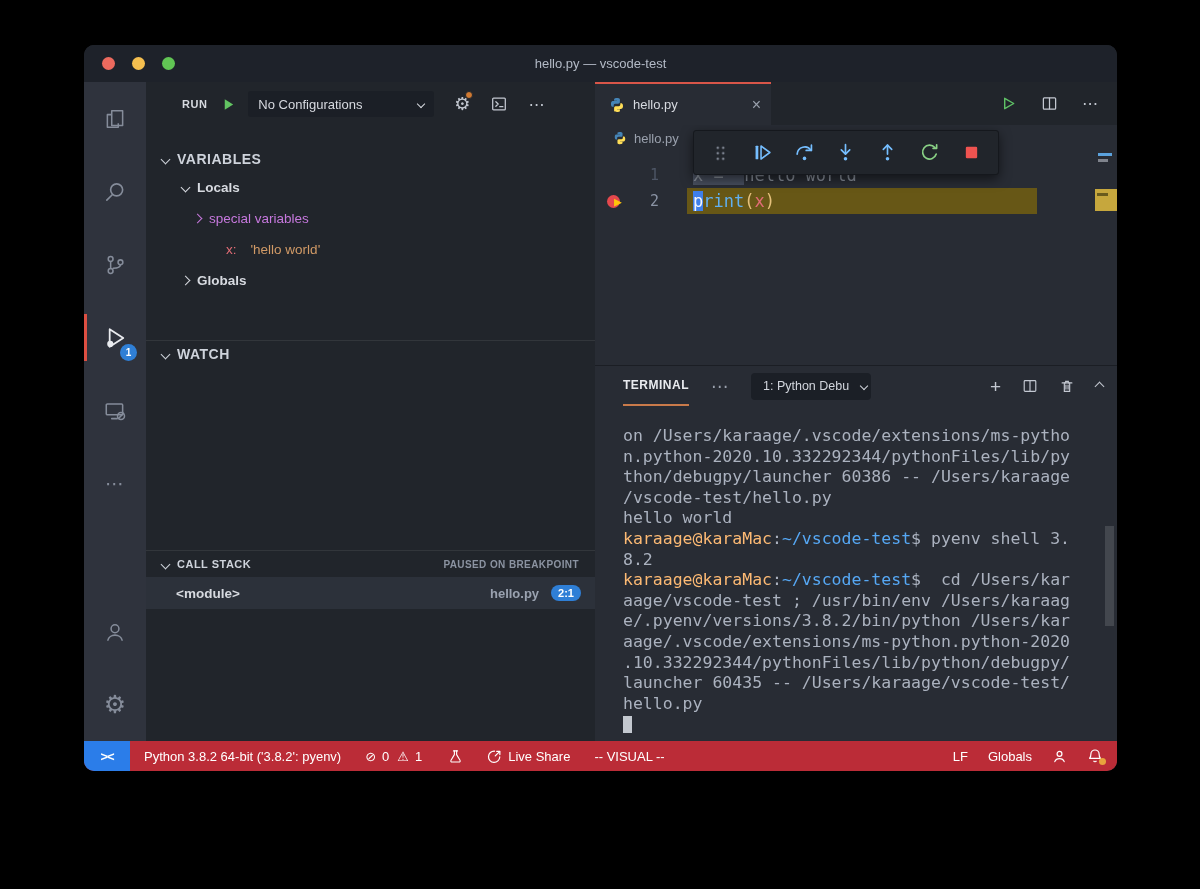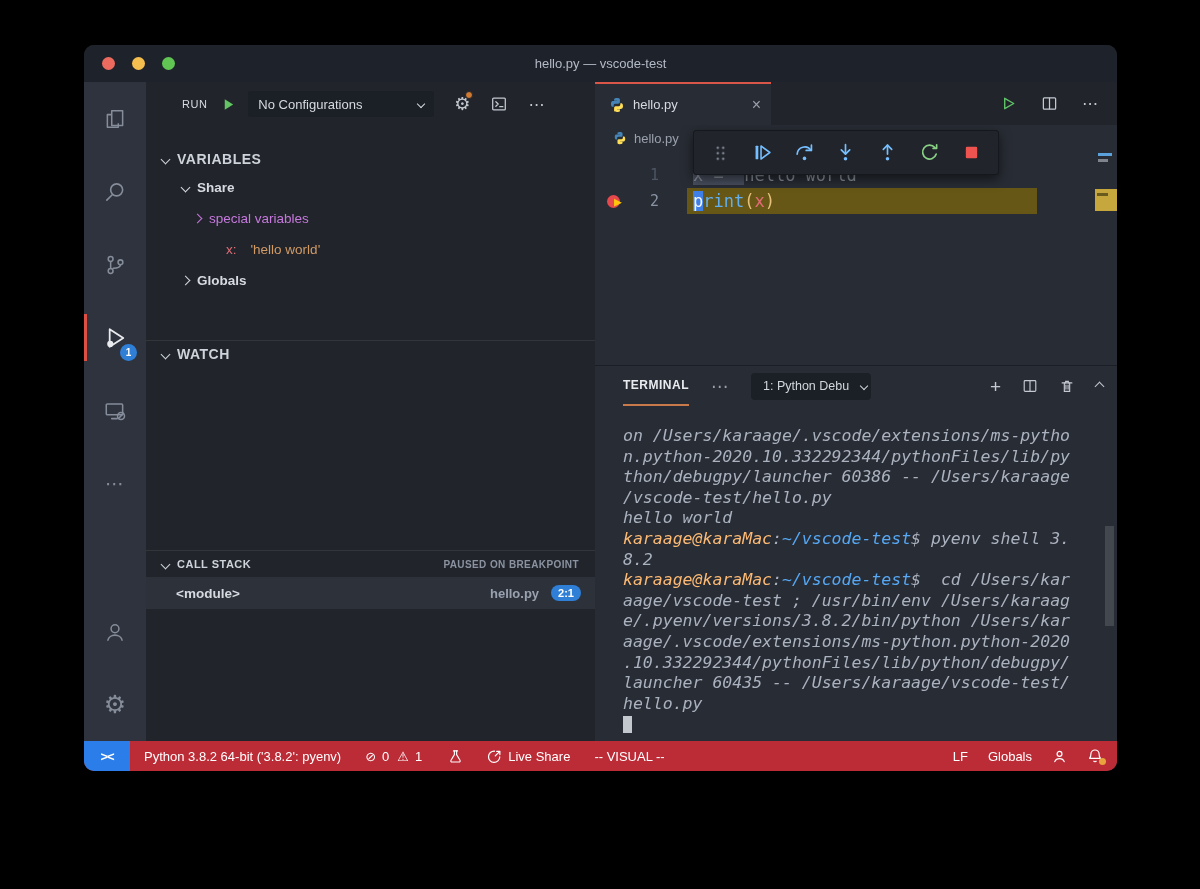--- a/index.html
+++ b/index.html
@@ -33,21 +33,21 @@
   .ab-spacer { flex:1; }
   .gear-glyph { font-size:25px; line-height:1; }
   .dots-glyph { font-size:19px; letter-spacing:1px; }
 
   .svg-icon { display:block; }
 
   
   .sidebar { flex:0 0 449px; background:#21252b; display:flex; flex-direction:column;
     font-size:13.5px; color:#abb2bf; min-height:0; }
   .sb-header { flex:0 0 44px; display:flex; align-items:center; padding:0 16px 0 36px; gap:12px; }
-  .run-label { font-size:11px; font-weight:normal; letter-spacing:.5px; color:#d7dae0; }
+  .run-label { font-size:11px; font-weight:bold; letter-spacing:.5px; color:#d7dae0; }
   .run-play { color:#62c462; margin-left:2px; }
   .config-dd { width:186px; height:26px; background:#1b1f26; border-radius:3px;
     display:flex; align-items:center; justify-content:space-between;
     padding:0 10px; color:#d7dae0; font-size:13px; cursor:pointer; }
   .sb-header-icons { display:flex; align-items:center; gap:20px; margin-left:8px; color:#c3c8d1; }
   .gear-wrap { position:relative; font-size:18px; color:#c3c8d1; }
   .gear-dot { position:absolute; right:-3px; top:-2px; width:8px; height:8px;
     border-radius:50%; background:#d07a32; border:1.5px solid #21252b; }
 
   .chev { display:inline-block; width:7px; height:7px;
@@ -135,21 +135,21 @@
   .panel-tab { height:100%; display:flex; align-items:center; border-bottom:2px solid #c97a4a;
     color:#e9ebef; font-size:12px; font-weight:bold; letter-spacing:.5px; cursor:pointer; }
   .ph-dots { color:#9aa1ad; font-size:17px; letter-spacing:1px; cursor:pointer; }
   .term-dd { height:27px; background:#1b1f26; border-radius:4px; display:flex; align-items:center;
     gap:12px; padding:0 4px 0 12px; color:#d2d6dd; font-size:12.5px; cursor:pointer; }
   .ph-actions { margin-left:auto; display:flex; align-items:center; gap:21px; color:#c3c8d1; }
   .ph-plus { font-size:19px; line-height:1; cursor:pointer; }
 
   .terminal { flex:1; position:relative; padding:20px 16px 0 28px; overflow:hidden;
     font-family:"DejaVu Sans Mono","Liberation Mono",monospace; font-size:16.5px;
-    line-height:20.6px; color:#d2d6dc; cursor:text;font-style:italic; }
+    line-height:20.6px; color:#d2d6dc; cursor:text; }
   .t-line { white-space:pre; }
   .c-green{color:#fdba74}.c-blue{color:#56a8f5}
   .cursor-block { display:inline-block; width:9px; height:17px; background:#c3c8cf; vertical-align:text-bottom; }
   .term-scrollbar { position:absolute; right:3px; top:120px; width:9px; height:100px;
     background:rgba(255,255,255,.13); cursor:pointer; }
 
   
   .statusbar { flex:0 0 30px; background:#bb2c37; display:flex; align-items:center;
     color:#fff; font-size:13px; }
   .remote { width:46px; height:100%; background:#2b7de9; display:flex; align-items:center;
@@ -260,21 +260,21 @@
         </div>
       </div>
 
       <div class="sec-variables">
         <div class="sec-head">
           <span class="chev"></span>
           <span>VARIABLES</span>
         </div>
         <div class="tree-row row-locals">
           <span class="chev"></span>
-          <span>Share</span>
+          <span>Locals</span>
         </div>
         <div class="tree-row row-special">
           <span class="chev right"></span>
           <span>special variables</span>
         </div>
         <div class="tree-row row-x">
           <span class="x-name">x:</span>
           <span class="x-value">'hello world'</span>
         </div>
         <div class="tree-row row-globals">

